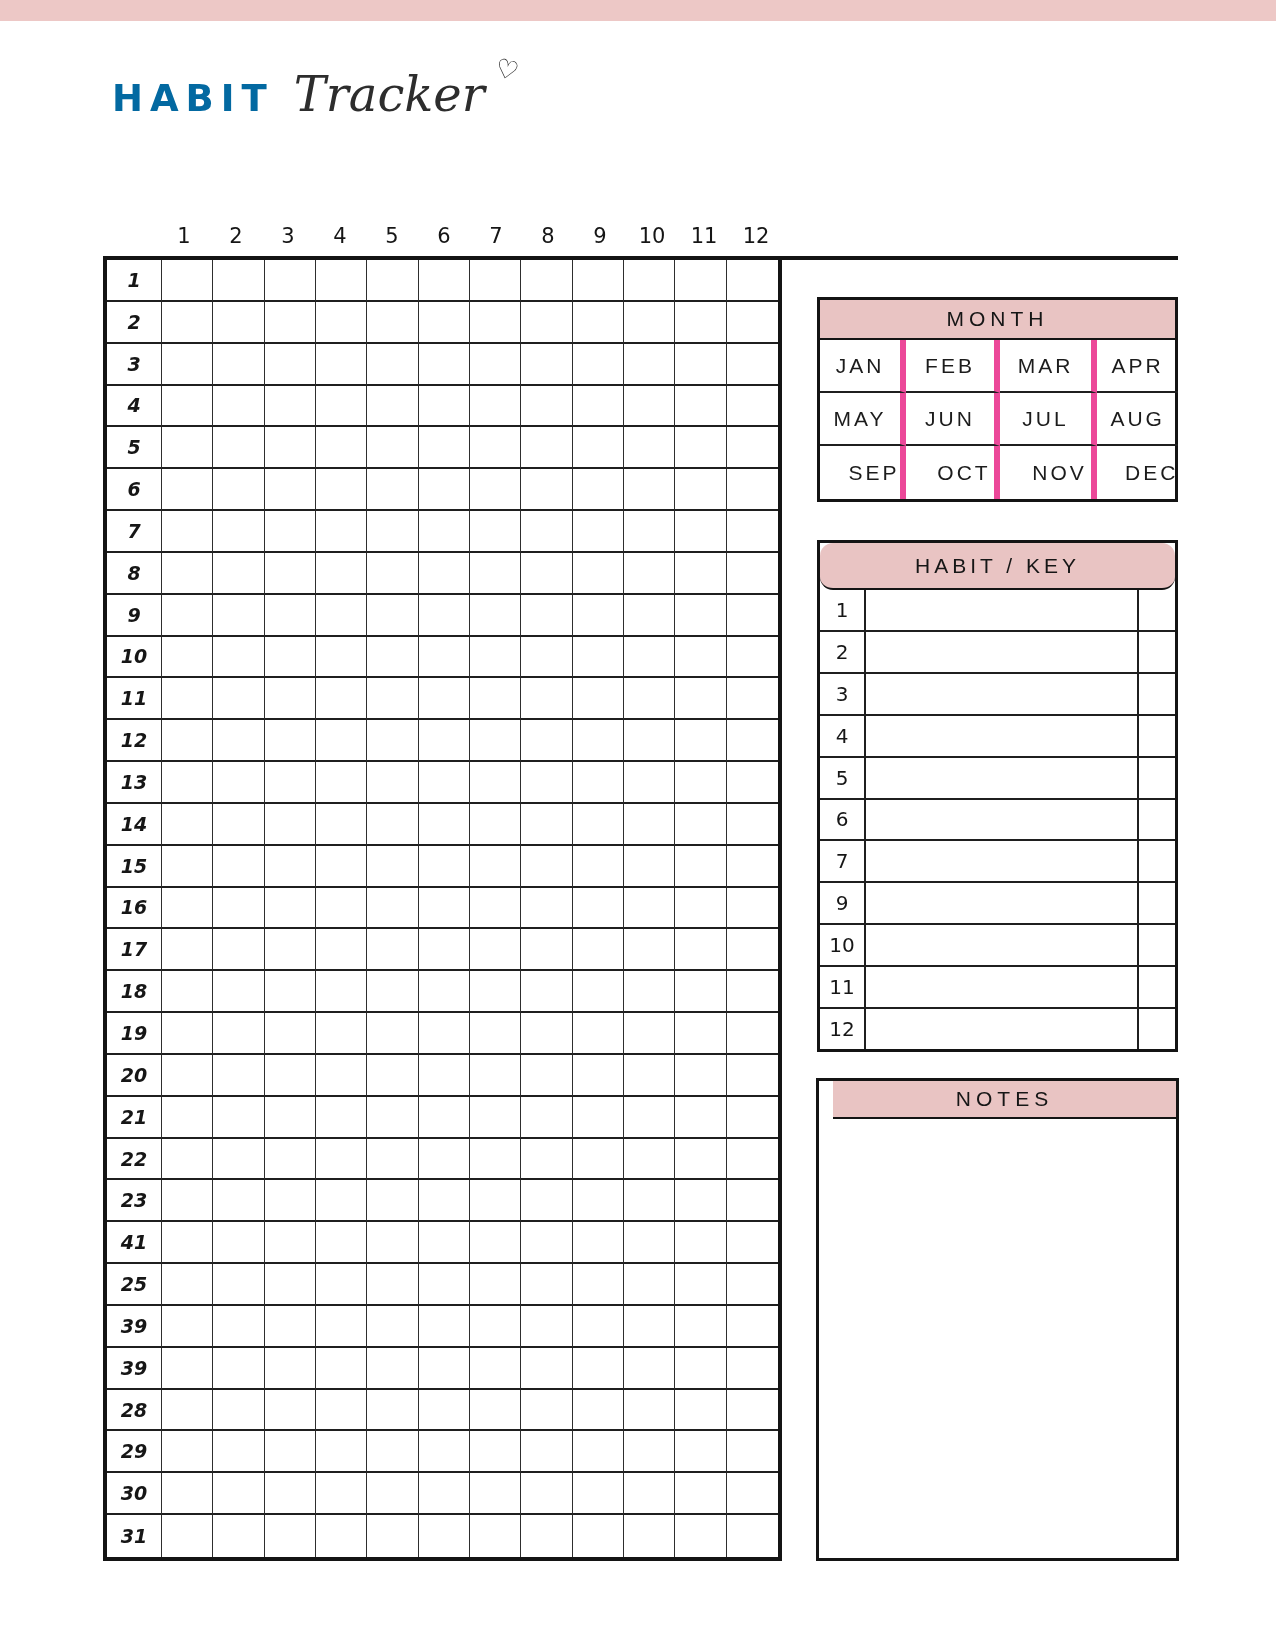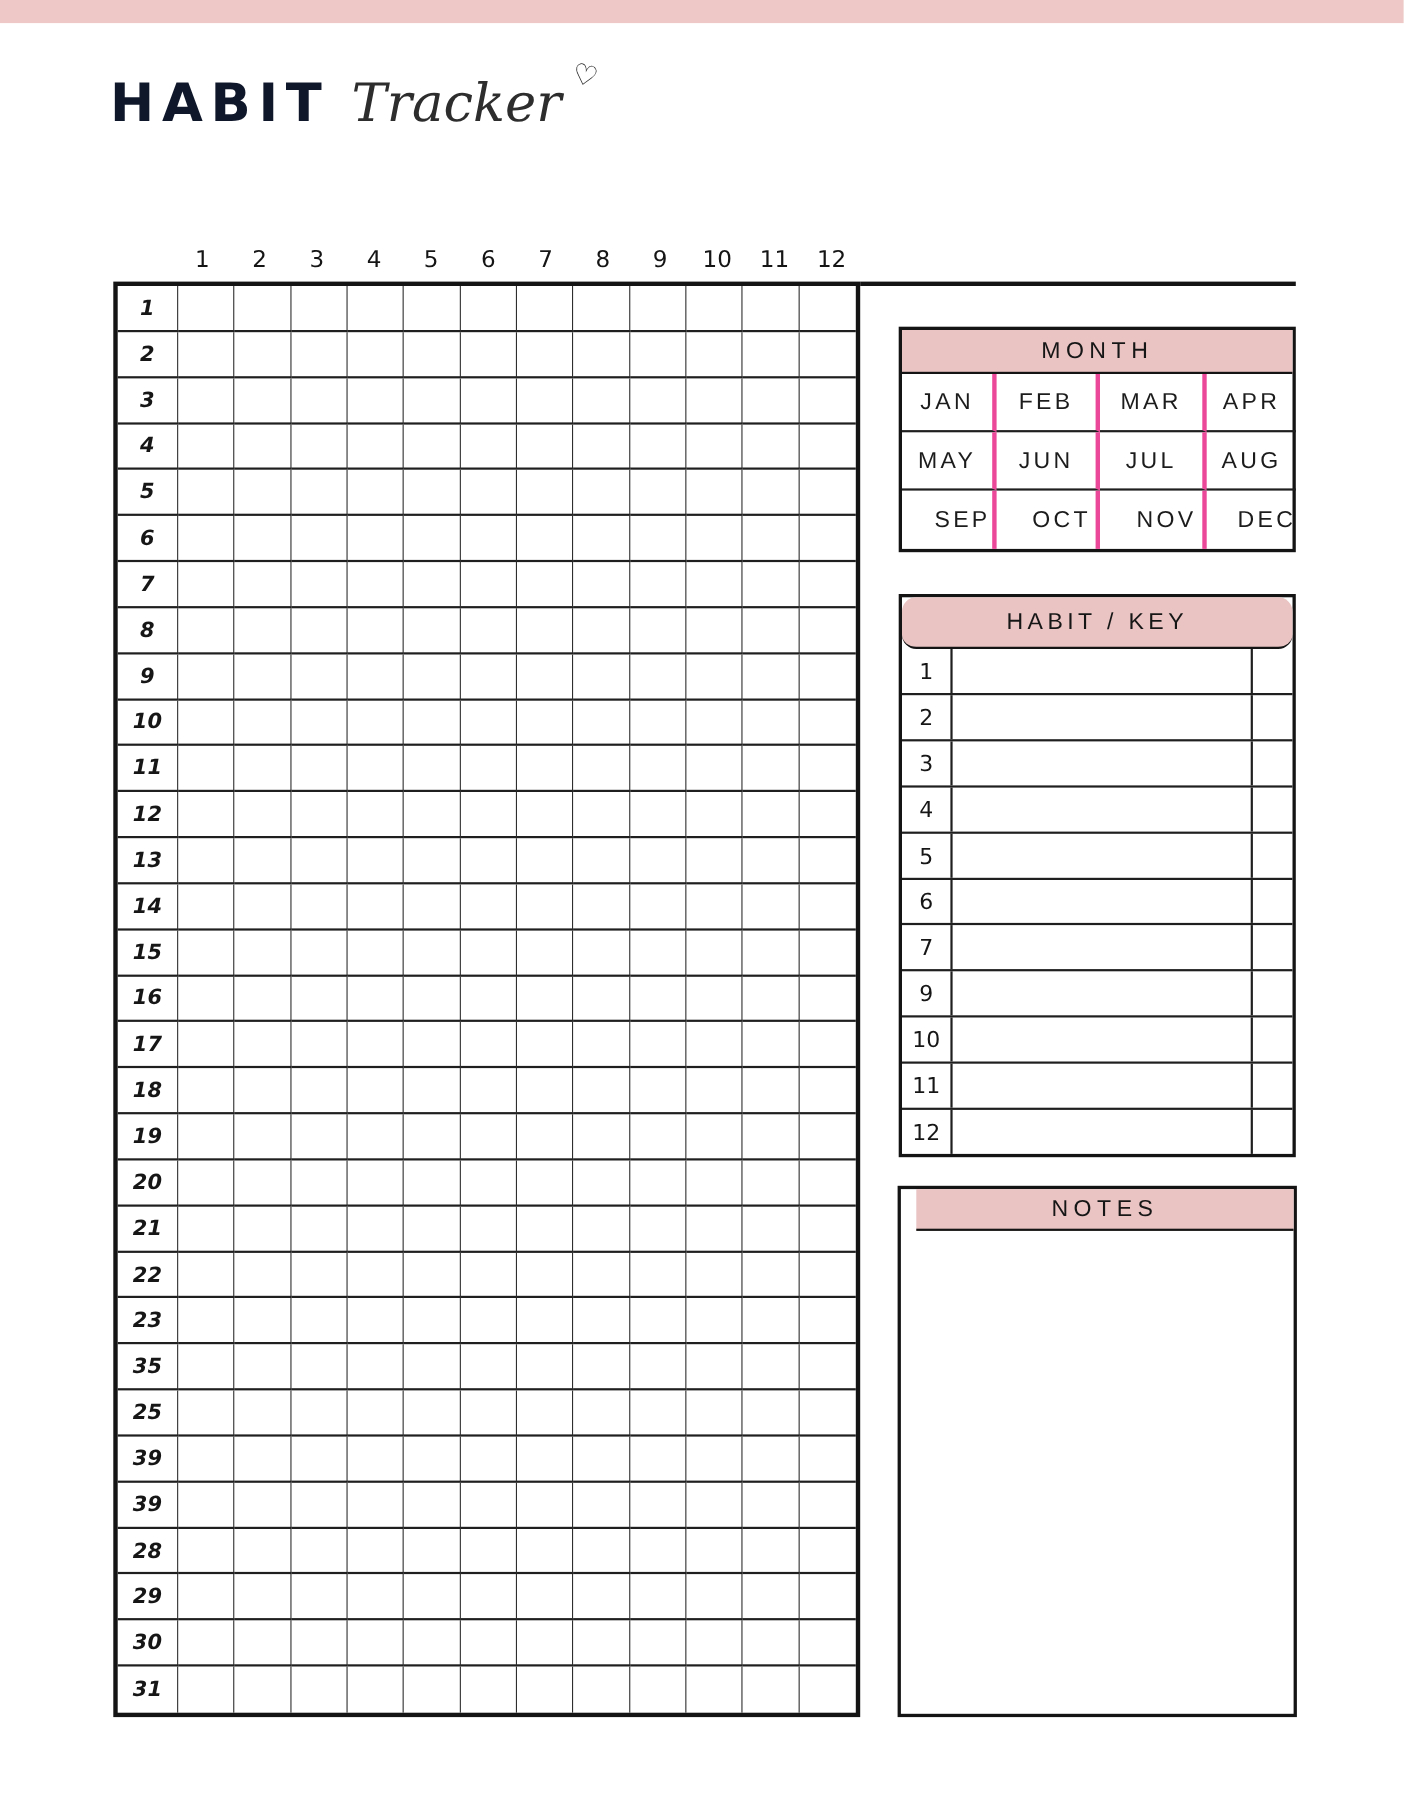--- a/index.html
+++ b/index.html
@@ -18,21 +18,21 @@
     font-family:"Liberation Sans", sans-serif;
     color:var(--ink);
     overflow:hidden;
   }
   
   .topbar{position:absolute;left:0;top:0;width:1276px;height:21px;background:var(--pink-bar);}
   
   .title{position:absolute;left:100px;top:66px;display:flex;align-items:baseline;white-space:nowrap;}
   .title-bold{
     font-family:"DejaVu Sans", sans-serif;
-    font-weight:800;font-size:48px;letter-spacing:7px;color:#0f172a;
+    font-weight:800;font-size:37px;letter-spacing:7px;color:#0369a1;margin-left:12px;
   }
   .title-script{
     font-family:"DejaVu Serif", serif;
     font-style:italic;font-weight:500;font-size:48px;color:#2d2d2d;
     margin-left:20px;
   }
   .heart{
     display:inline-block;font-size:26px;color:#2d2d2d;
     transform:rotate(14deg) translate(2px,-34px);
   }
@@ -71,21 +71,21 @@
     display:flex;align-items:center;justify-content:center;
     font-size:21px;letter-spacing:5px;color:#161616;
   }
   
   .month-box{left:817px;top:297px;width:361px;height:205px;display:flex;flex-direction:column;}
   .month-box .box-header{height:40px;}
   .month-body{flex:1;display:grid;grid-template-columns:86px 94px 97px 1fr;grid-template-rows:repeat(3,1fr);}
   .month-cell{
     display:flex;align-items:center;justify-content:center;
     font-size:21px;letter-spacing:3px;color:#1c1c1c;
-    border-right:4px solid #ec4899;border-bottom:2px solid var(--line-row);
+    border-right:6px solid #ec4899;border-bottom:2px solid var(--line-row);
   }
   .month-cell.last-col{border-right:none;}
   .month-cell.last-row{border-bottom:none;margin-left:28px;}
   
   .habit-box{left:817px;top:540px;width:361px;height:512px;display:flex;flex-direction:column;}
   .habit-box .box-header{height:47px;letter-spacing:4px;border-radius:13px;}
   .habit-body{flex:1;display:flex;flex-direction:column;}
   .habit-row{flex:1;display:flex;border-bottom:2px solid var(--line-row);}
   .habit-row:last-child{border-bottom:none;}
   .habit-num{
@@ -419,21 +419,21 @@
     <div class="cell"></div>
     <div class="cell"></div>
     <div class="cell"></div>
     <div class="cell"></div>
     <div class="cell"></div>
     <div class="cell"></div>
     <div class="cell"></div>
     <div class="cell"></div>
     <div class="cell"></div>
     <div class="cell last-col"></div>
-    <div class="cell row-label">35</div>
+    <div class="cell row-label">41</div>
     <div class="cell"></div>
     <div class="cell"></div>
     <div class="cell"></div>
     <div class="cell"></div>
     <div class="cell"></div>
     <div class="cell"></div>
     <div class="cell"></div>
     <div class="cell"></div>
     <div class="cell"></div>
     <div class="cell"></div>

